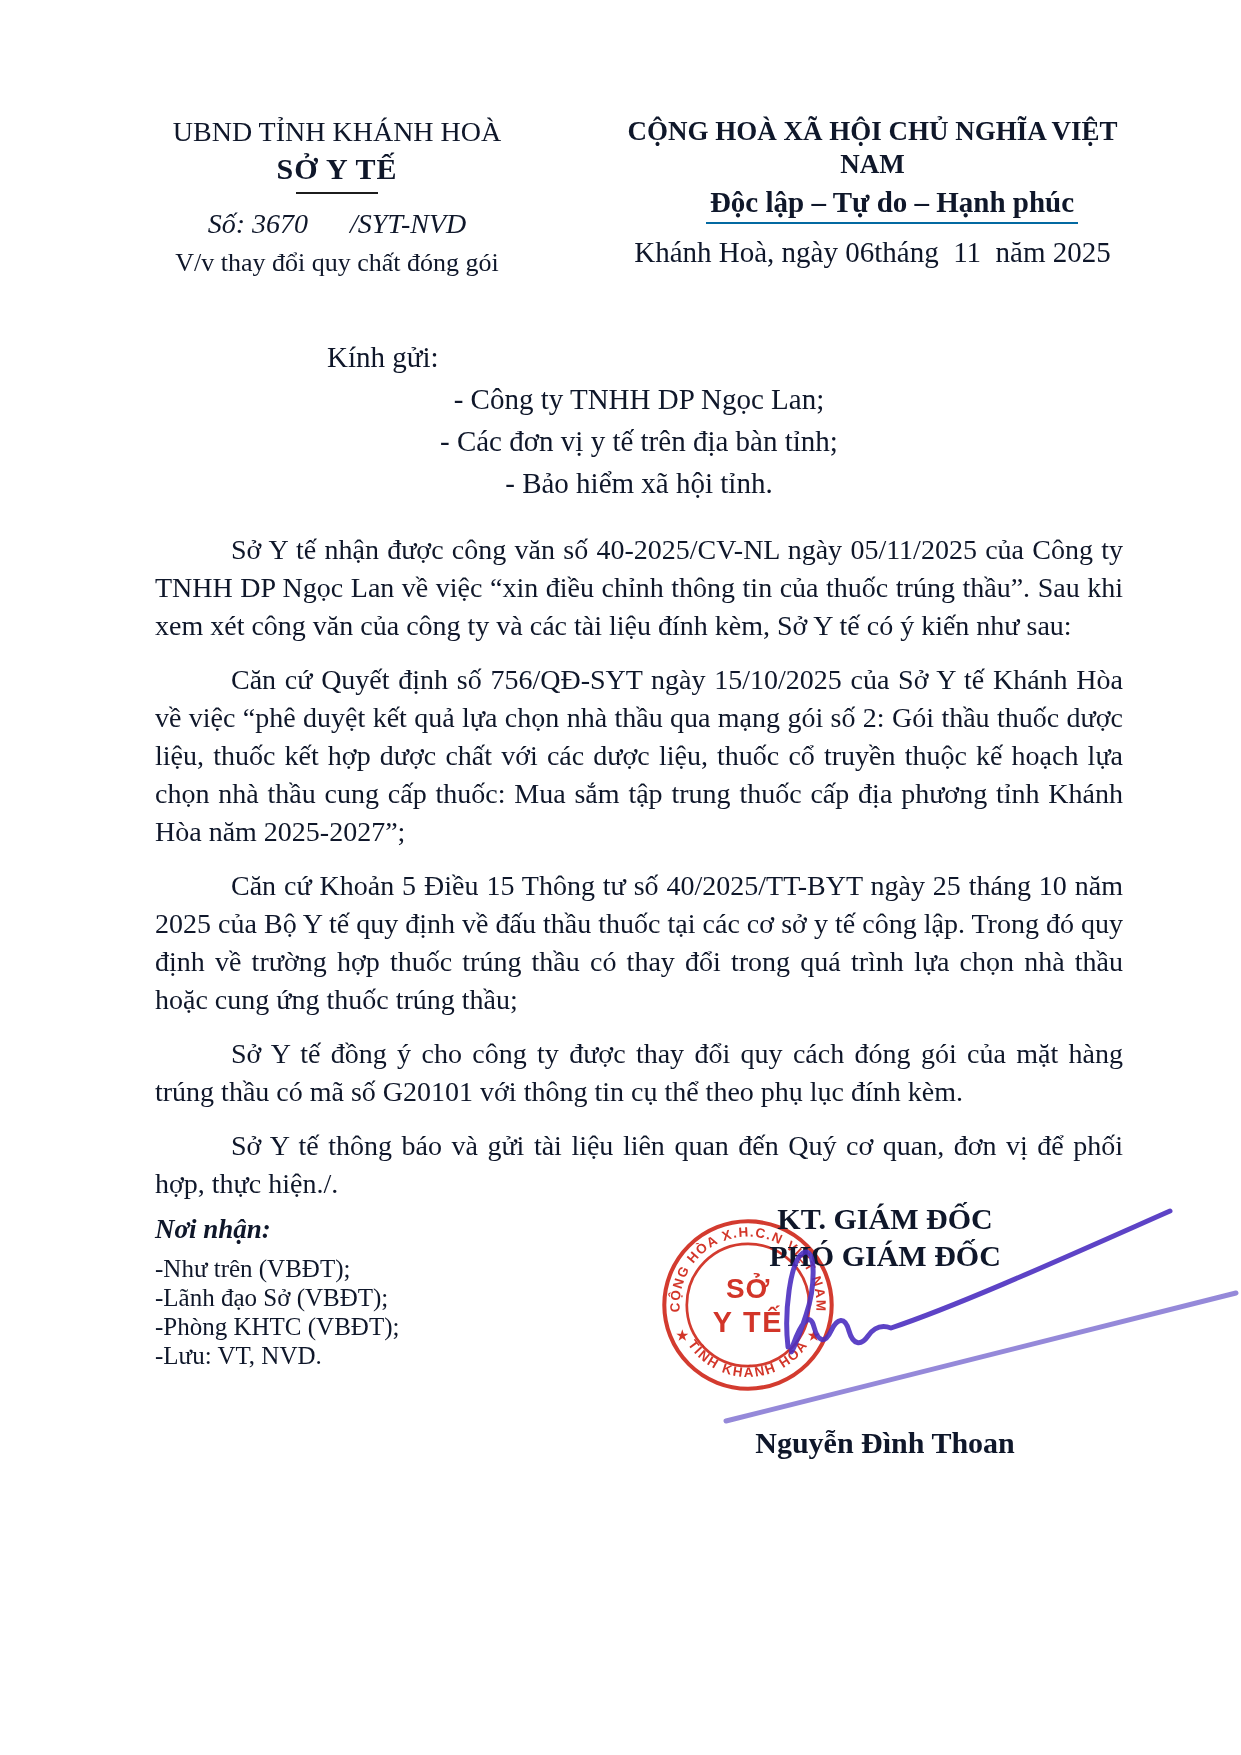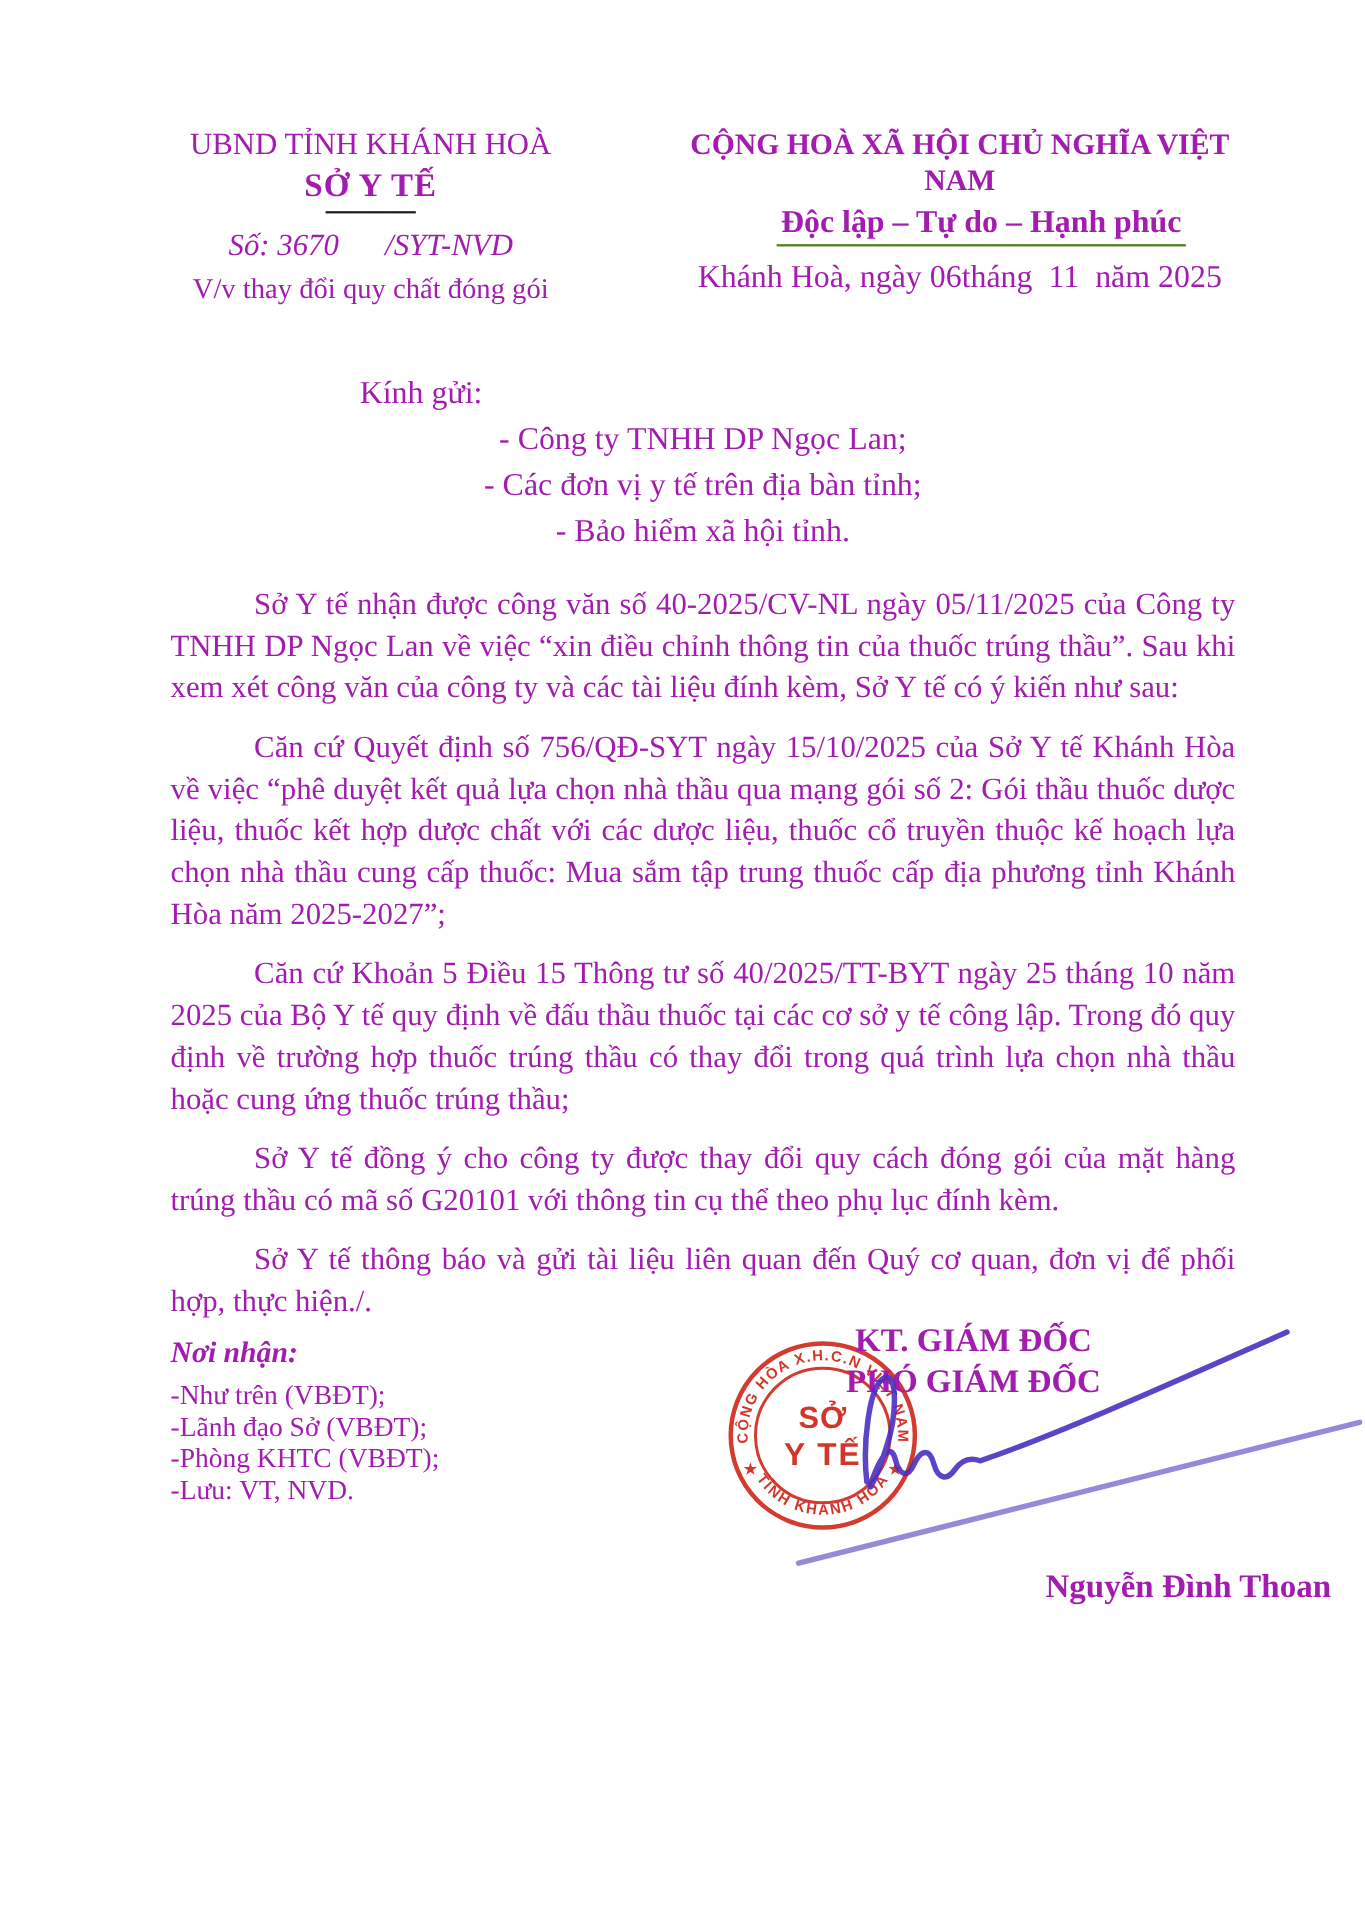--- a/index.html
+++ b/index.html
@@ -1,53 +1,53 @@
 <!DOCTYPE html>
 <html><head>
 <meta charset="utf-8">
 <style>
   html,body{margin:0;padding:0;background:#e8e8e8;}
   .page{
     position:relative;width:1241px;height:1755px;background:#ffffff;
-    font-family:"Liberation Serif","DejaVu Serif",serif;color:#a21caf;
+    font-family:"Liberation Serif","DejaVu Serif",serif;color:#0f172a;
     margin:0 auto;overflow:hidden;
   }
   
   .header-left{position:absolute;left:117px;top:115px;width:440px;text-align:center;}
   .hl-org-parent{font-size:28px;line-height:34px;}
   .hl-org-name{font-size:30px;line-height:36px;font-weight:bold;letter-spacing:1px;margin-top:2px;}
   .hl-rule{width:82px;border-top:2px solid #1c1c1c;margin:5px auto 0;height:0;}
   .hl-number{font-size:28px;line-height:34px;margin-top:13px;white-space:pre;font-style:italic;}
   .hl-subject{font-size:26px;line-height:31px;}
   .hl-subject.first{margin-top:6px;}
   .header-right{position:absolute;left:600px;top:115px;width:545px;text-align:center;}
   .hr-national{font-size:27px;line-height:33px;font-weight:bold;}
   .hr-motto-wrap{margin-top:4px;}
   .hr-motto{display:inline-block;font-size:29px;line-height:35px;font-weight:bold;
-    border-bottom:2px solid #4d7c0f;padding:0 4px 2px;margin-left:39px;}
+    border-bottom:2px solid #0369a1;padding:0 4px 2px;margin-left:39px;}
   .hr-date{font-size:29px;line-height:35px;margin-top:11px;white-space:pre;}
   
   .recipients{position:absolute;left:327px;top:336px;font-size:29px;line-height:42px;}
   .recipients .items{margin-left:113px;text-align:center;}
   
   .doc-body{position:absolute;left:155px;top:519px;width:968px;
     font-size:28px;line-height:38px;text-align:justify;}
   .doc-body p{margin:16px 0 0;text-indent:76px;}
   .doc-body p.first{margin-top:12px;}
   
   .footer-left{position:absolute;left:155px;top:1213px;}
   .fl-label{font-size:27px;font-weight:bold;font-style:italic;line-height:32px;}
   .fl-items{margin-top:9px;font-size:25px;line-height:29px;}
   .footer-right{position:absolute;left:560px;top:1195px;width:681px;height:330px;}
   .fr-titles{position:absolute;left:0;top:6px;width:650px;text-align:center;z-index:2;}
   .fr-title{font-size:30px;line-height:35px;font-weight:bold;}
   .fr-title.second{margin-top:2px;}
   .stamp-svg{position:absolute;left:98px;top:20px;z-index:1;}
   .sig-svg{position:absolute;left:0;top:0;z-index:3;}
-  .fr-signer{position:absolute;left:0;top:231px;width:650px;text-align:right;
+  .fr-signer{position:absolute;left:0;top:231px;width:650px;text-align:center;
     font-size:30px;font-weight:bold;z-index:4;}
 </style>
 </head>
 <body>
 
 <div class="page">
 
   <div class="header-left">
     <div class="hl-org-parent">UBND TỈNH KHÁNH HOÀ</div>
     <div class="hl-org-name">SỞ Y TẾ</div>

